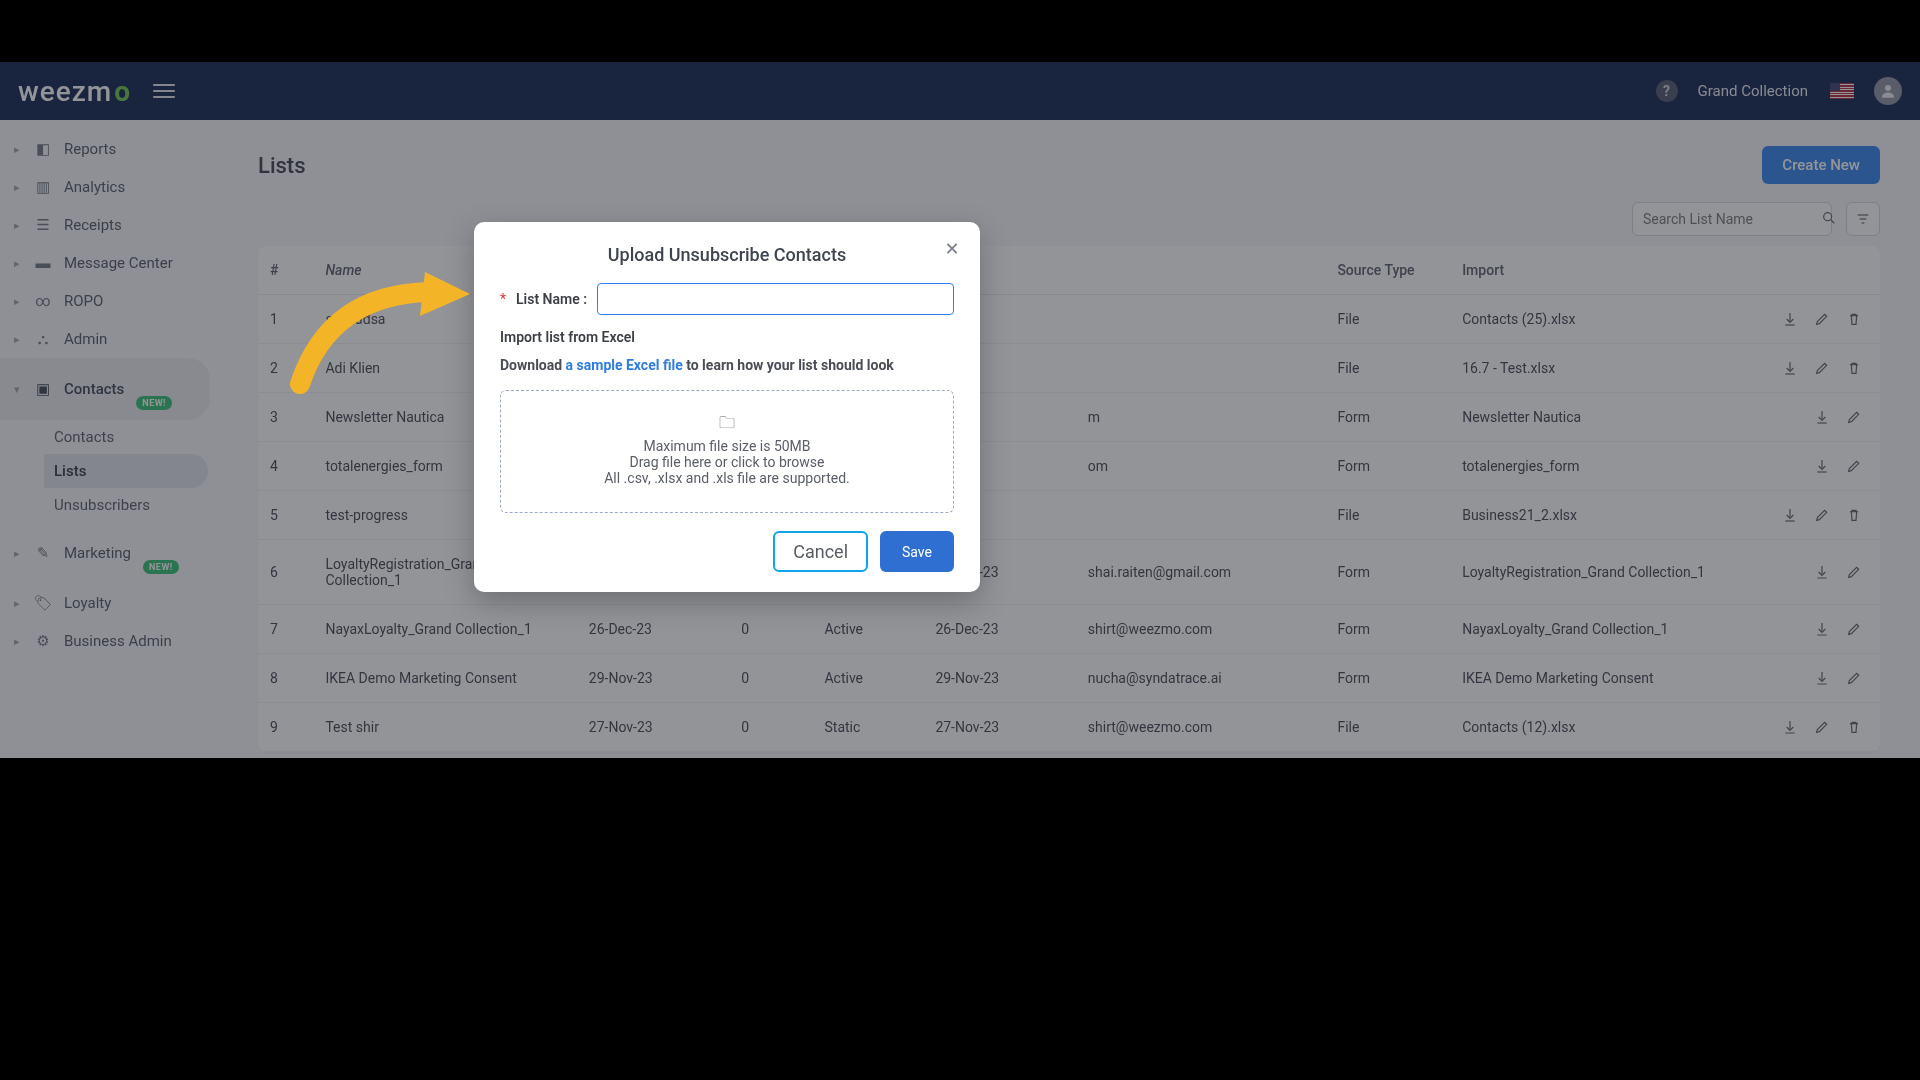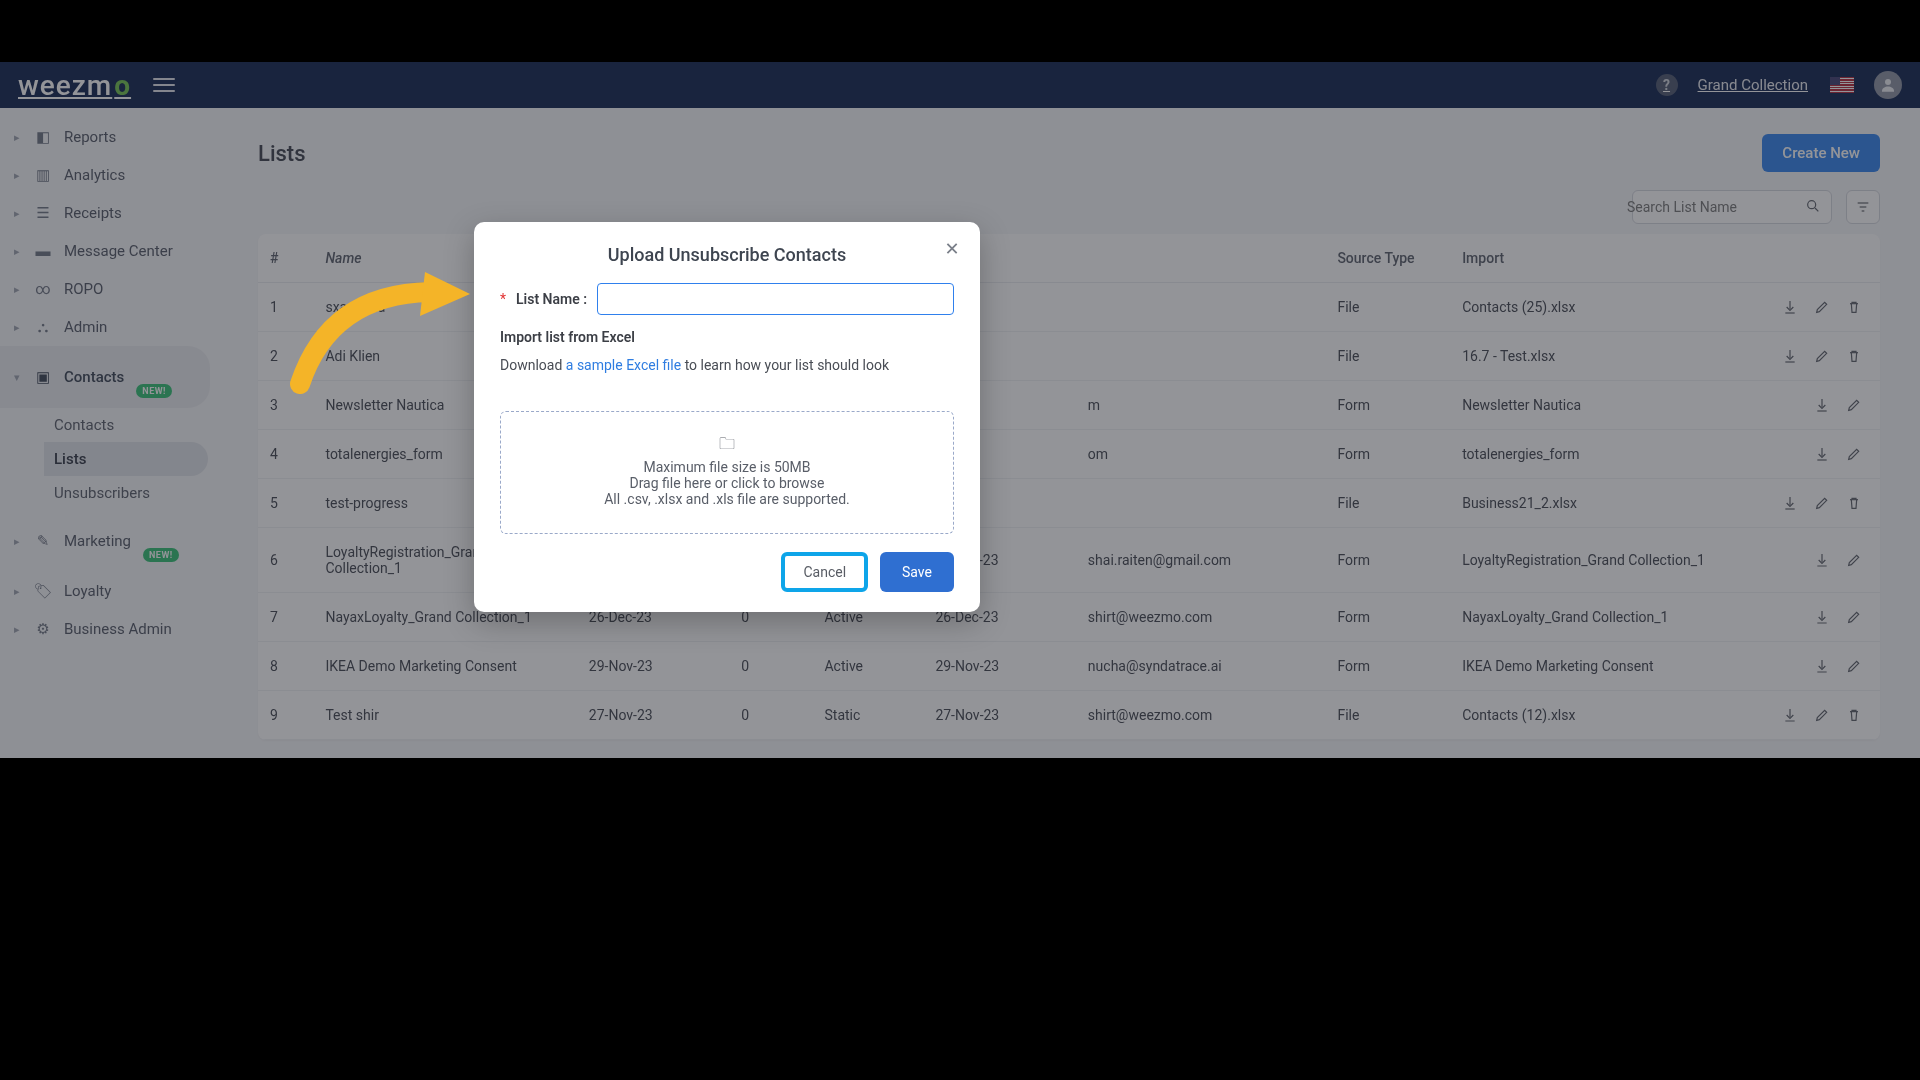--- a/index.html
+++ b/index.html
@@ -2,21 +2,21 @@
 <html><head>
 <meta charset="utf-8">
 <style>
   * { box-sizing: border-box; margin: 0; padding: 0; font-family: -apple-system, BlinkMacSystemFont, "Segoe UI", Roboto, Arial, sans-serif; }
   body { background: #000; width: 1920px; height: 1080px; overflow: hidden; position: relative; }
   .app-shell { position: absolute; top: 62px; left: 0; right: 0; bottom: 0; background: #f5f6f8; height: 696px; }
   .black-top { position:absolute; top:0; left:0; right:0; height:62px; background:#000; }
   .black-bottom{ position:absolute; bottom:0; left:0; right:0; height:322px; background:#000; }
 
   
-  .header { height: 46px; background: #0a1e4a; display:flex; align-items:center; padding: 16px 18px; color:#fff;text-decoration:underline; }
+  .header { height: 58px; background: #0a1e4a; display:flex; align-items:center; padding: 16px 18px; color:#fff; }
   .logo { font-size: 28px; font-weight: 500; letter-spacing: 1px; display:flex; align-items:center; gap:2px; }
   .logo-o { color:#6ec04a; font-weight:700; }
   .hamburger { margin-left: 22px; display:flex; flex-direction:column; gap:4px; cursor:pointer; }
   .hamburger span { width:22px; height:2px; background:#e0e3ea; border-radius:1px; }
   .header-spacer { flex:1; }
   .help-circle { width:22px; height:22px; border-radius:50%; background:#4a556d; color:#cfd3db; display:flex; align-items:center; justify-content:center; font-size:14px; font-weight:700; margin-right:20px;}
   .org-name { color:#e6e8ee; font-size:15px; margin-right:22px; }
   .flag { width:24px; height:16px; background: linear-gradient(#b22234 0 7.7%, #fff 7.7% 15.4%, #b22234 15.4% 23%, #fff 23% 30.7%, #b22234 30.7% 38.5%, #fff 38.5% 46%, #b22234 46% 53.8%, #fff 53.8% 61.5%, #b22234 61.5% 69.2%, #fff 69.2% 76.9%, #b22234 76.9% 84.6%, #fff 84.6% 92.3%, #b22234 92.3% 100%); position:relative; margin-right:20px; }
   .flag::before { content:""; position:absolute; top:0; left:0; width:10px; height:8px; background:#3c3b6e; }
   .avatar { width:28px; height:28px; border-radius:50%; background:#8a90a0; display:flex; align-items:center; justify-content:center; }
@@ -33,21 +33,21 @@
   .badge-new { font-size:9px; font-weight:700; color:#fff; background:#2fbf71; padding:2px 6px; border-radius:8px; letter-spacing:0.5px;margin-top:28px;}
   .sub-items { padding-left: 44px; }
   .sub-item { padding: 8px 10px; cursor:pointer; color:#555a66; }
   .sub-item.active { background:#dfe2e8; border-radius: 0 18px 18px 0; margin-right:10px; color:#2d3340; font-weight:500;}
 
   .main { flex:1; padding: 26px 40px; position:relative; }
   .page-head { display:flex; align-items:center; margin-bottom:18px; }
   .page-title { font-size:22px; color:#3a3f4a; font-weight:500; }
   .create-btn { background:#2f80ed; color:#fff; border:none; border-radius:6px; padding:10px 20px; font-size:15px; font-weight:500; cursor:pointer; }
   .search-row { display:flex; justify-content:flex-end; gap:14px; margin-bottom:10px; }
-  .search-box { width:200px; height:34px; border:1px solid #d3d6dd; border-radius:6px; display:flex; align-items:center; padding:0 10px; color:#8c919c; font-size:14px; background:#fff;justify-content:flex-end;}
+  .search-box { width:200px; height:34px; border:1px solid #d3d6dd; border-radius:6px; display:flex; align-items:center; padding:0 10px; color:#8c919c; font-size:14px; background:#fff;}
   .search-box input{ border:none; outline:none; flex:1; font-size:14px; background:transparent;}
   .filter-btn { width:34px; height:34px; border:1px solid #d3d6dd; border-radius:6px; background:#fff; display:flex; align-items:center; justify-content:center; color:#5b5f68; cursor:pointer;}
 
   table { width:100%; border-collapse:collapse; font-size:14px; color:#3f434d; background:#fff; border-radius:8px; overflow:hidden; box-shadow:0 1px 2px rgba(0,0,0,0.04);}
   thead th { text-align:left; font-weight:500; color:#555a66; padding:16px 12px; border-bottom:1px solid #e8eaee;}
   tbody td { padding:16px 12px; border-bottom:1px solid #eef0f3; vertical-align:middle;}
   .actions { display:flex; gap:16px; color:#575b64; justify-content:flex-end; padding-right:6px;}
   .action-icon { cursor:pointer; width:16px; height:16px; }
 
   
@@ -55,30 +55,30 @@
   .modal { position:absolute; left:474px; top:160px; width:506px; background:#fff; border-radius:10px; box-shadow:0 10px 30px rgba(0,0,0,0.25); padding: 22px 26px 20px; }
   .modal-title { text-align:center; font-size:18px; color:#3e4550; font-weight:500; margin-bottom:18px;}
   .modal-close { position:absolute; right:16px; top:14px; width:24px; height:24px; color:#7a7f89; cursor:pointer; font-size:18px; display:flex;align-items:center;justify-content:center;}
   .form-row { display:flex; align-items:center; gap:10px; margin-bottom:14px;}
   .req { color:#e23434; font-size:14px;}
   .form-label { font-size:14px; font-weight:600; color:#3c3f46; }
   .text-input { flex:1; height:32px; border:1.5px solid #2f80ed; border-radius:4px; padding:0 8px; outline:none;}
   .import-label { font-size:14px; font-weight:600; color:#3c3f46; margin-bottom:6px; display:block;}
 
   
-  .callout-wrap { background:#f6c945; border-radius:4px; margin: -4px -12px 28px -12px;}
+  .callout-wrap { background:#f6c945; border-radius:4px; margin: -4px -12px 7px -12px; font-weight: bold;}
   .callout { background:#fff; padding:10px 12px; font-size:14px; color:#494d55; }
   .callout a { color:#2f7de1; text-decoration:none; }
 
   .dropzone { border:1.5px dashed #9aa9c9; border-radius:6px; padding: 20px 10px 26px; text-align:center; color:#595e68; font-size:14px;}
   .dropzone .line { }
   .folder-icon { font-size:16px; color:#5c6069; }
 
   .modal-actions { display:flex; justify-content:flex-end; gap:12px; margin-top:18px; }
-  .btn-cancel { background:#fff; border:4px solid #0ea5e9; color:#585c64; padding:8px 18px; border-radius:6px; font-size:14px; cursor:pointer;}
+  .btn-cancel { background:#fff; border:2px solid #0ea5e9; color:#585c64; padding:8px 18px; border-radius:6px; font-size:18px; cursor:pointer;}
   .btn-save { background:#2f6fd1; color:#fff; border:none; padding:8px 22px; border-radius:6px; font-size:14px; cursor:pointer;}
 
   
   .arrow { position:absolute; left:280px; top:192px; width:200px; height:140px; pointer-events:none; }
 
   
   .ico { width:16px; height:16px; stroke:#5a5e67; fill:none; stroke-width:1.8; }
 
   
   .dimmable { filter: none; }

